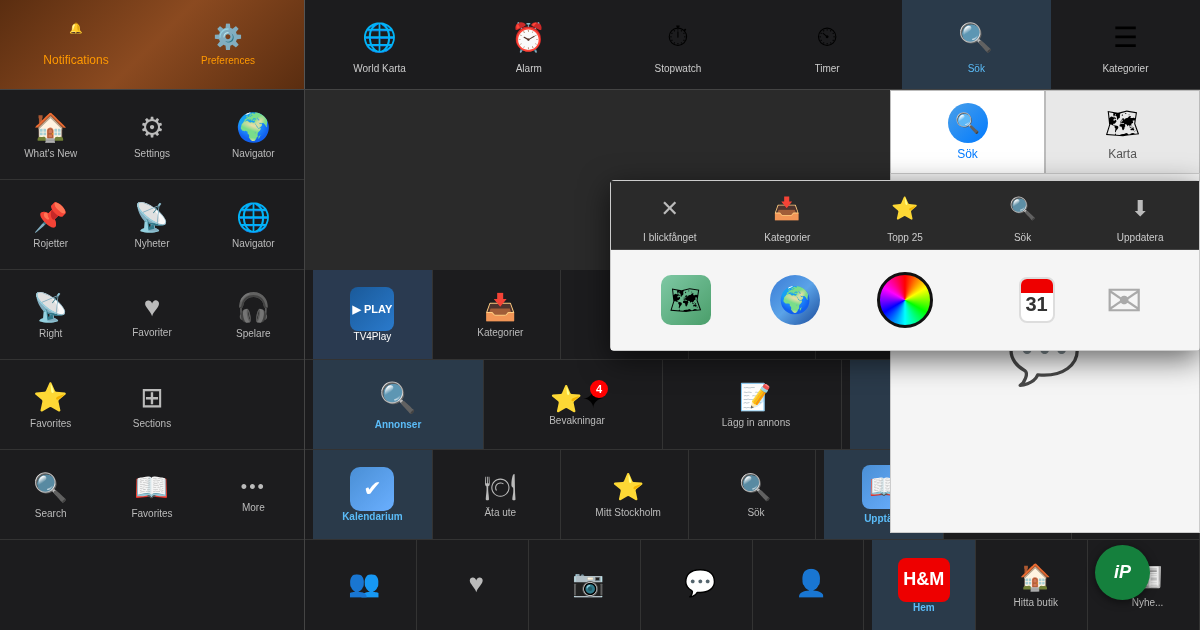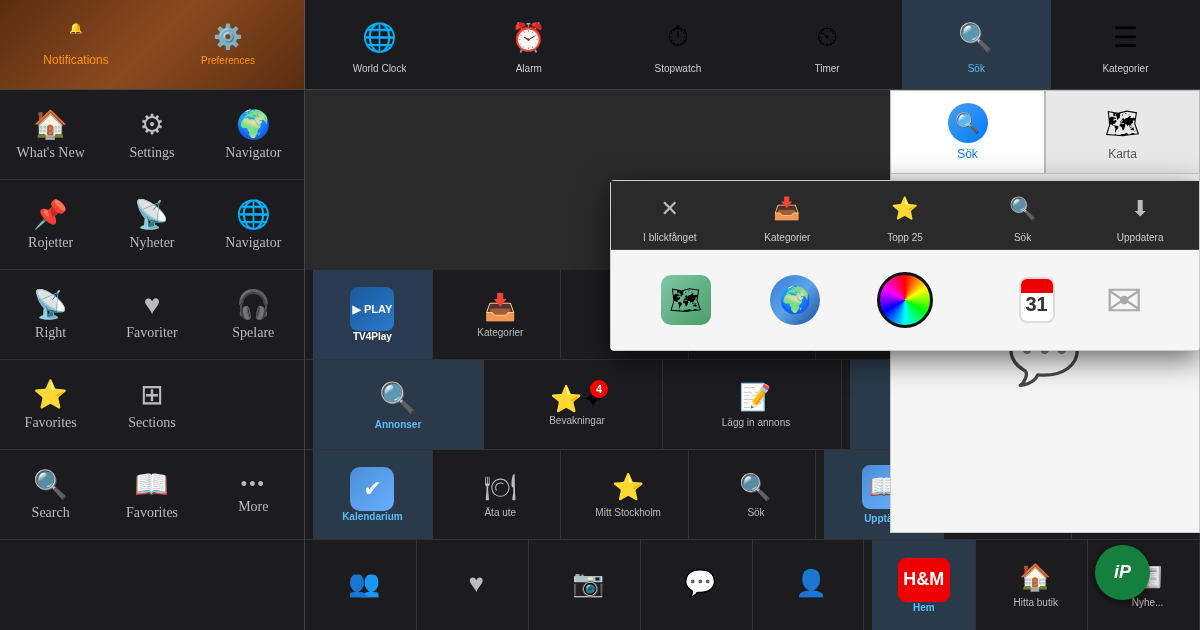--- a/index.html
+++ b/index.html
@@ -124,24 +124,23 @@
       cursor: pointer;
     }
 
     .sidebar-cell .icon-img {
       font-size: 28px;
       margin-bottom: 4px;
       color: #bbb;
     }
 
     .sidebar-cell .label {
-      font-size: 14px;
+      font-size: 10px;
       color: #bbb;
       text-align: right;
-      font-family: Liberation Serif, serif;
     }
 
     .content-cell {
       flex: 1;
       display: flex;
       flex-direction: column;
       align-items: center;
       justify-content: center;
       padding: 6px 2px;
       cursor: pointer;
@@ -394,21 +393,21 @@
       </div>
       <div class="notif-cell" style="flex:1;">
         <div class="icon-img" style="font-size:24px;">⚙️</div>
         <div class="label" style="color:#f90; font-size:10px;">Preferences</div>
       </div>
     </div>
 
     <div style="flex:1; display:flex;">
       <div class="icon-cell" style="flex:1;">
         <div class="icon-img">🌐</div>
-        <div class="label">World Clock</div>
+        <div class="label">World Karta</div>
       </div>
       <div class="icon-cell" style="flex:1;">
         <div class="icon-img">⏰</div>
         <div class="label">Alarm</div>
       </div>
       <div class="icon-cell" style="flex:1;">
         <div class="icon-img">⏱</div>
         <div class="label">Stopwatch</div>
       </div>
       <div class="icon-cell" style="flex:1;">
@@ -569,21 +568,21 @@
 
         <div style="background:#f5f5f5; height:360px; border:1px solid #ccc;">
 
           <div style="display:flex; align-items:center; justify-content:center; height:100%; font-size:60px; color:#5bbcf8; opacity:0.7;">💬</div>
         </div>
       </div>
 
       <div style="display:flex; height:90px; background:#1c1c1e; border-bottom:1px solid #333; margin-top:180px;">
         <div class="content-cell" style="background:#2a3a50;">
           <div class="tv4-icon" style="background:linear-gradient(135deg,#1a5a9a,#2a7acc); font-size:11px; color:white; font-weight:bold; text-align:center; padding:2px;">▶ PLAY</div>
-          <div class="label" style="color:white; font-weight:bold;">TV4Play</div>
+          <div class="label" style="color:white; font-weight:normal;">TV4Play</div>
         </div>
         <div class="content-cell">
           <div class="icon-img">📥</div>
           <div class="label">Kategorier</div>
         </div>
         <div class="content-cell">
           <div class="icon-img">📺</div>
           <div class="label">Avsnitt</div>
         </div>
         <div class="content-cell">

